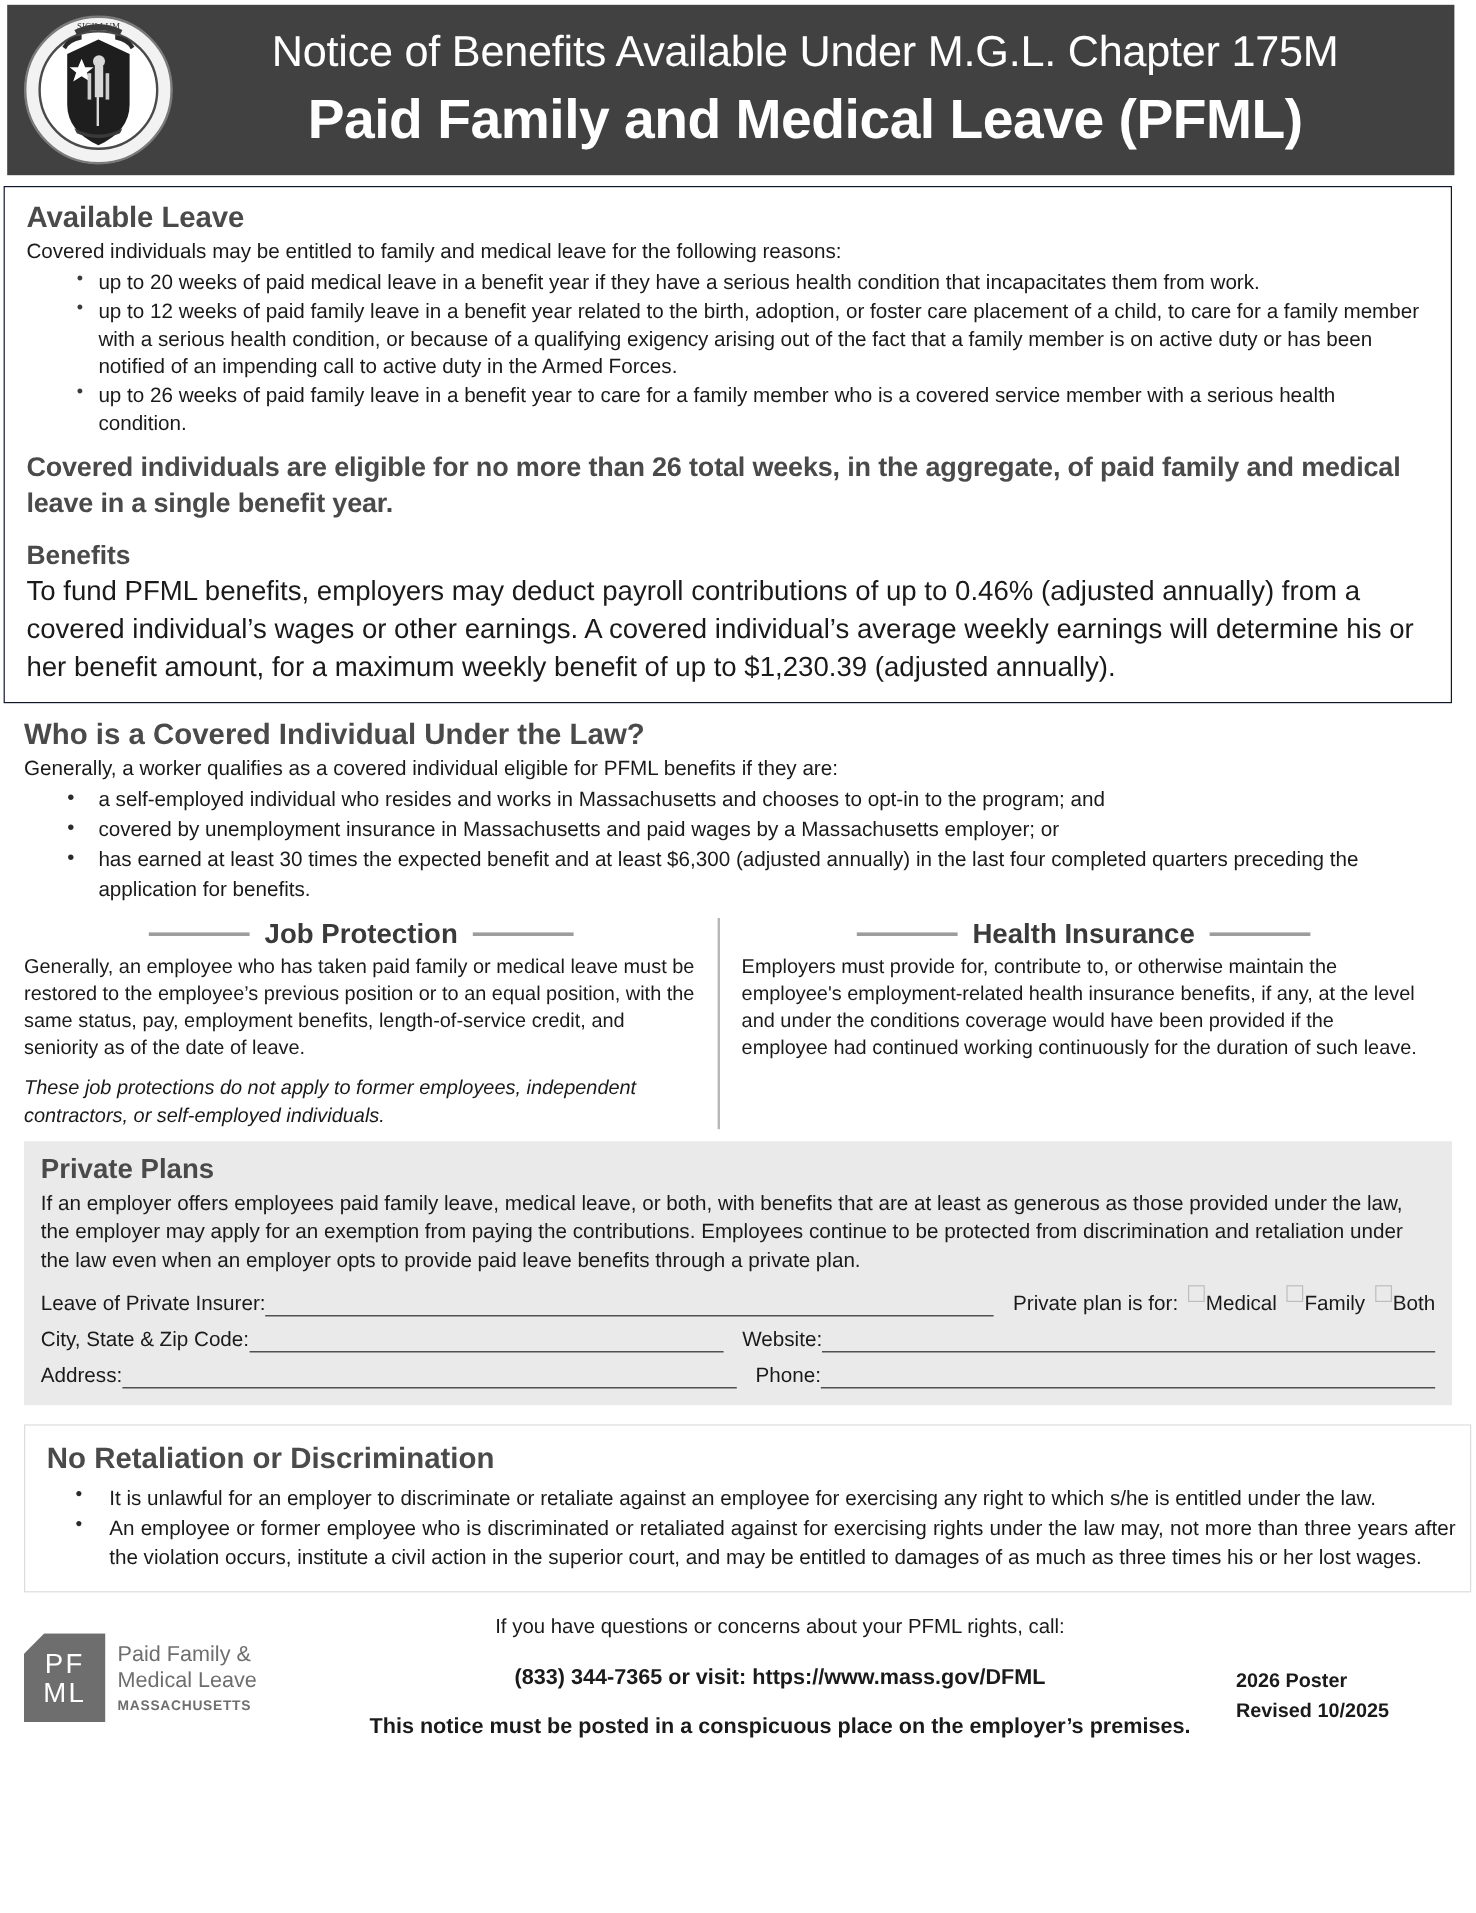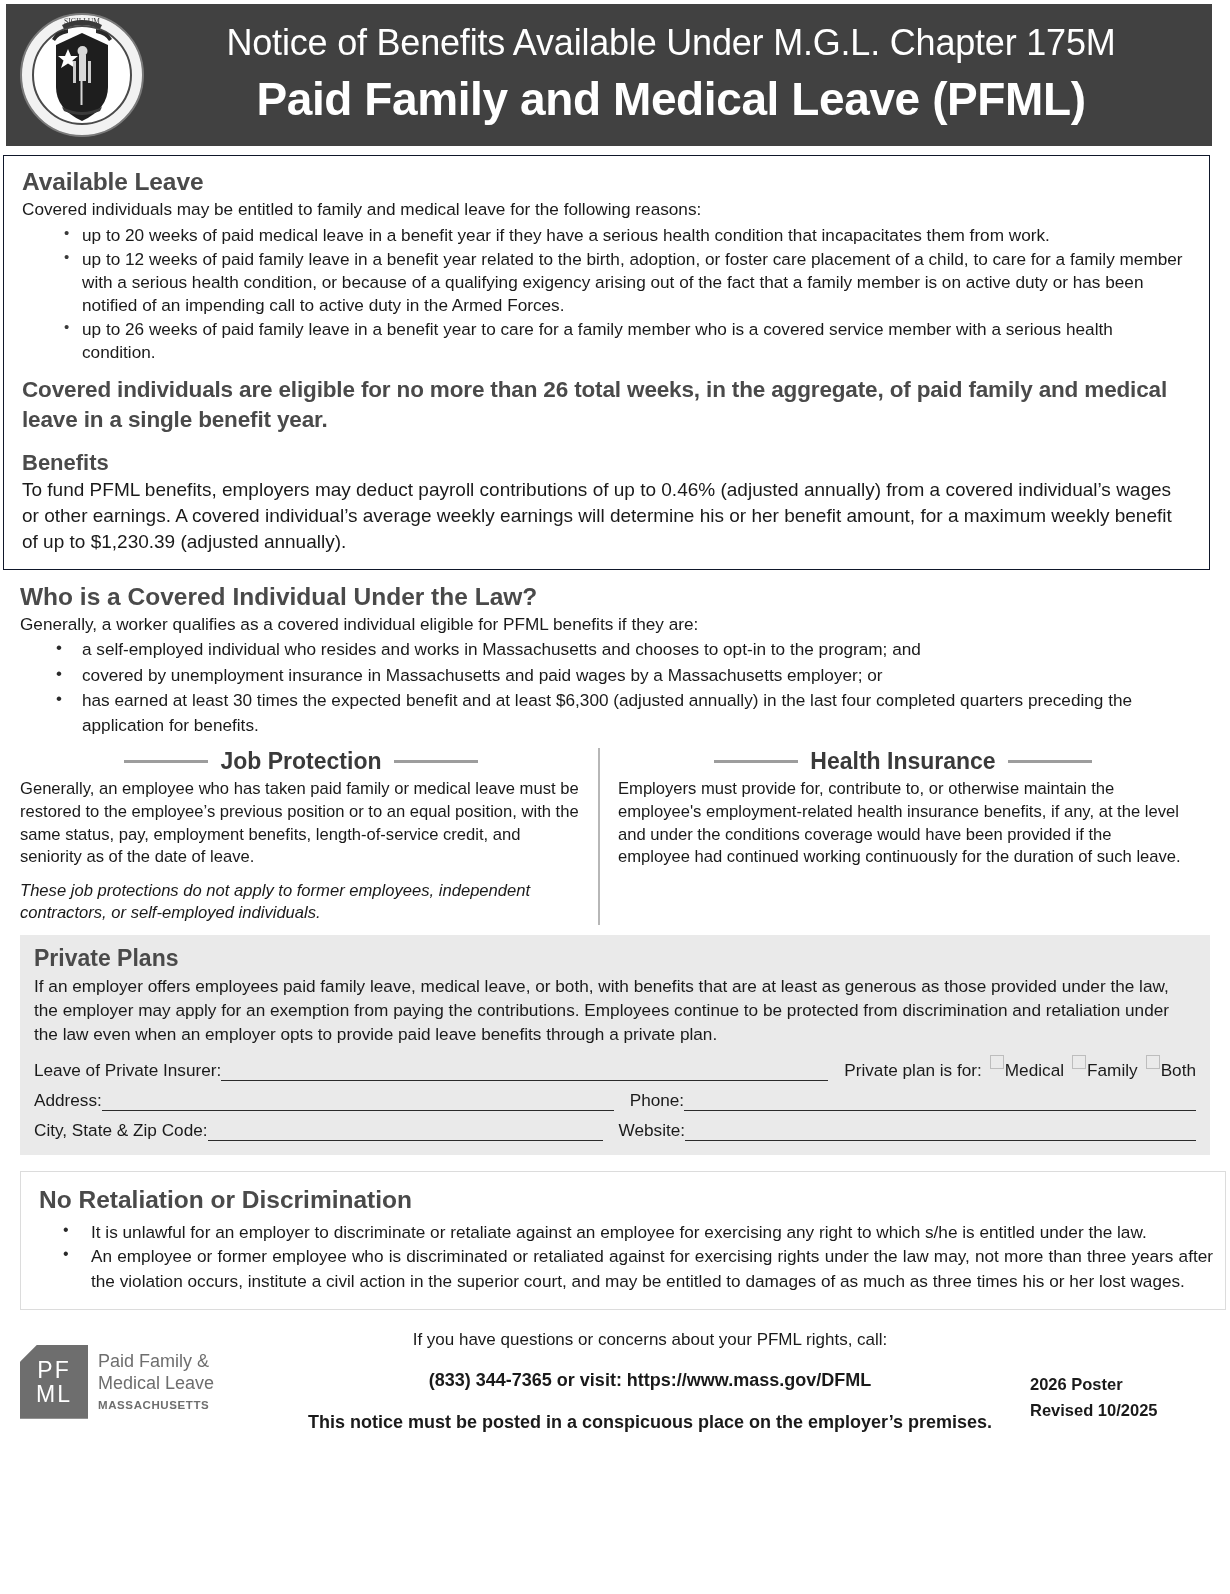--- a/index.html
+++ b/index.html
@@ -111,21 +111,21 @@
     margin: 11px 0 0 0;
     letter-spacing: -0.15px;
   }
   h3.sub-title {
     margin: 16px 0 1px 0;
     font-size: 22px;
     color: #4a4a4a;
     font-weight: 700;
   }
   .benefits-body {
-    font-size: 19px;
+    font-size: 23px;
     line-height: 1.36;
     margin: 0;
   }
 
   
   .sec-covered {
     margin: 13px 20px 0 20px;
   }
   .sec-covered h2 {
     margin: 0 0 2px 0;
@@ -429,32 +429,32 @@
     <div class="form-row">
       <span class="form-label">Leave of Private Insurer:</span>
       <span class="form-line"></span>
       <span class="gap"></span>
       <span class="cb-group">
         <span class="form-label">Private plan is for:</span><span class="cb-item"><span class="cbx"></span><span>Medical</span></span><span class="cb-item"><span class="cbx"></span><span>Family</span></span><span class="cb-item"><span class="cbx"></span><span>Both</span></span>
       </span>
     </div>
 
     <div class="form-row">
+      <span class="form-label">City, State &amp; Zip Code:</span>
+      <span class="form-line" style="max-width:395px"></span>
+      <span class="gap"></span>
+      <span class="form-label">Website:</span>
+      <span class="form-line"></span>
+    </div>
+
+    <div class="form-row">
       <span class="form-label">Address:</span>
       <span class="form-line" style="max-width:560px"></span>
       <span class="gap"></span>
       <span class="form-label">Phone:</span>
-      <span class="form-line"></span>
-    </div>
-
-    <div class="form-row">
-      <span class="form-label">City, State &amp; Zip Code:</span>
-      <span class="form-line" style="max-width:395px"></span>
-      <span class="gap"></span>
-      <span class="form-label">Website:</span>
       <span class="form-line"></span>
     </div>
   </div>
 
   <div class="box-retal">
     <h2>No Retaliation or Discrimination</h2>
     <ul class="bullets3">
       <li>It is unlawful for an employer to discriminate or retaliate against an employee for exercising any right to which s/he is entitled under the law.</li>
       <li>An employee or former employee who is discriminated or retaliated against for exercising rights under the law may, not more than three years after the violation occurs, institute a civil action in the superior court, and may be entitled to damages of as much as three times his or her lost wages.</li>
     </ul>

